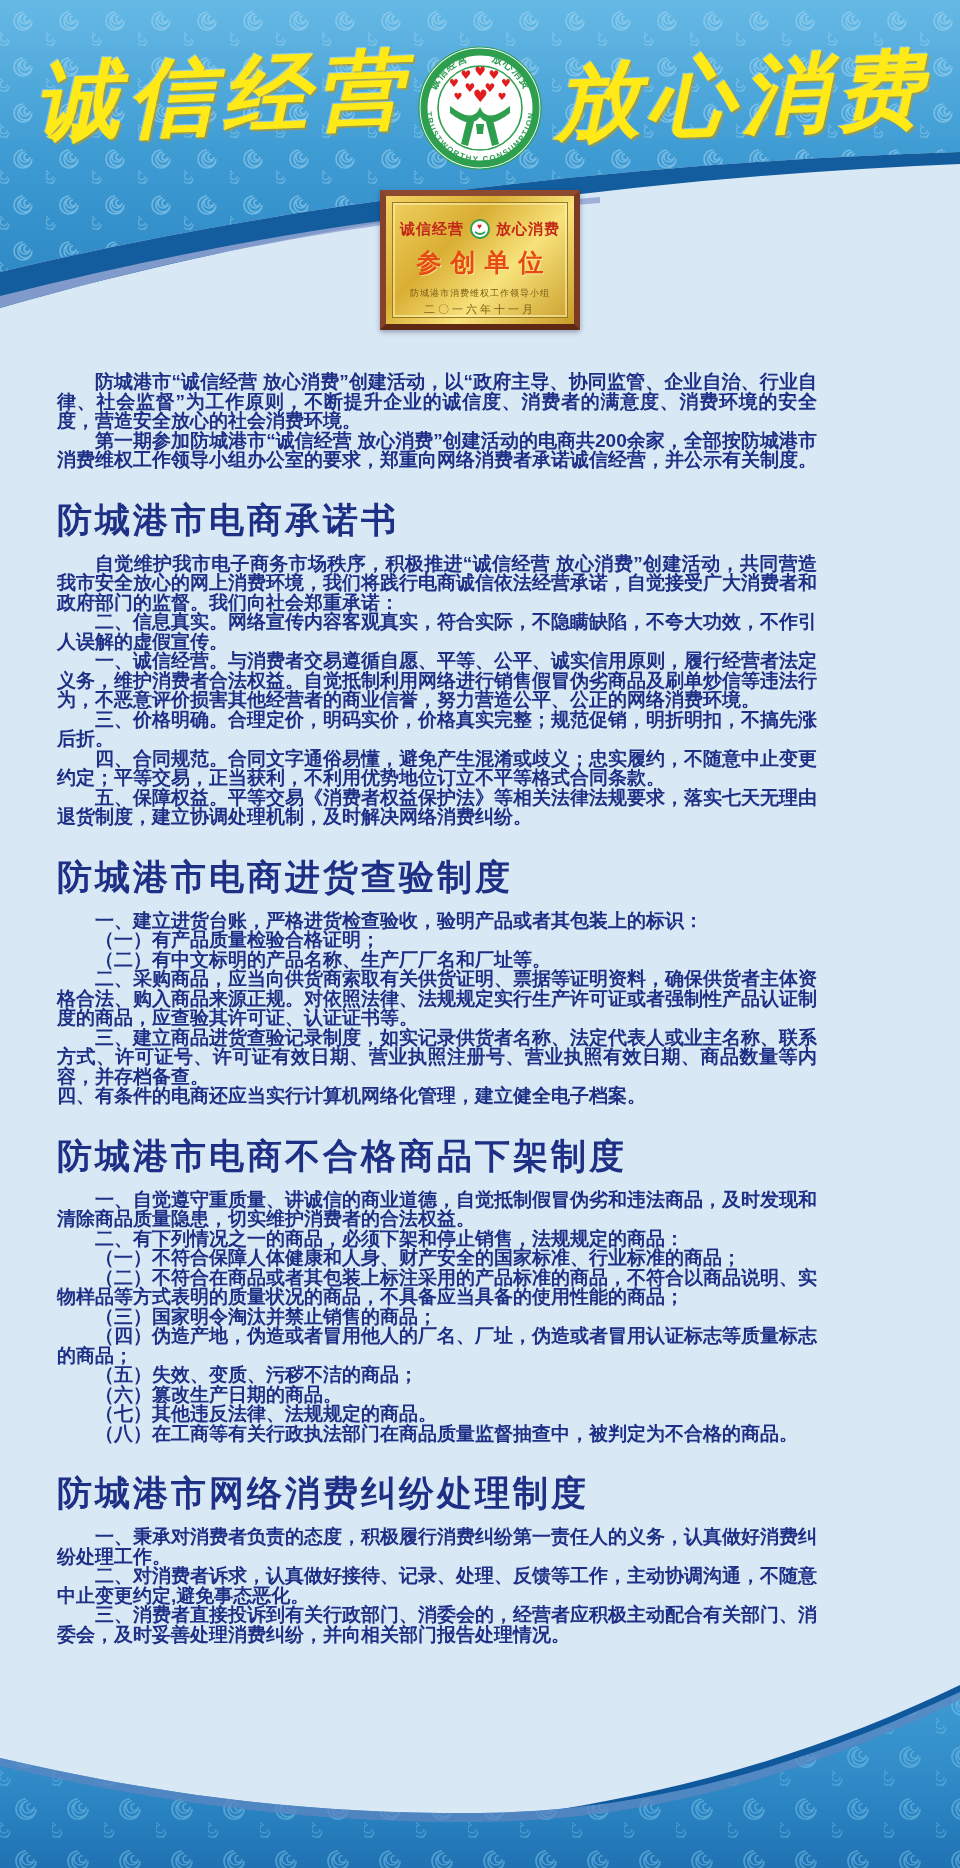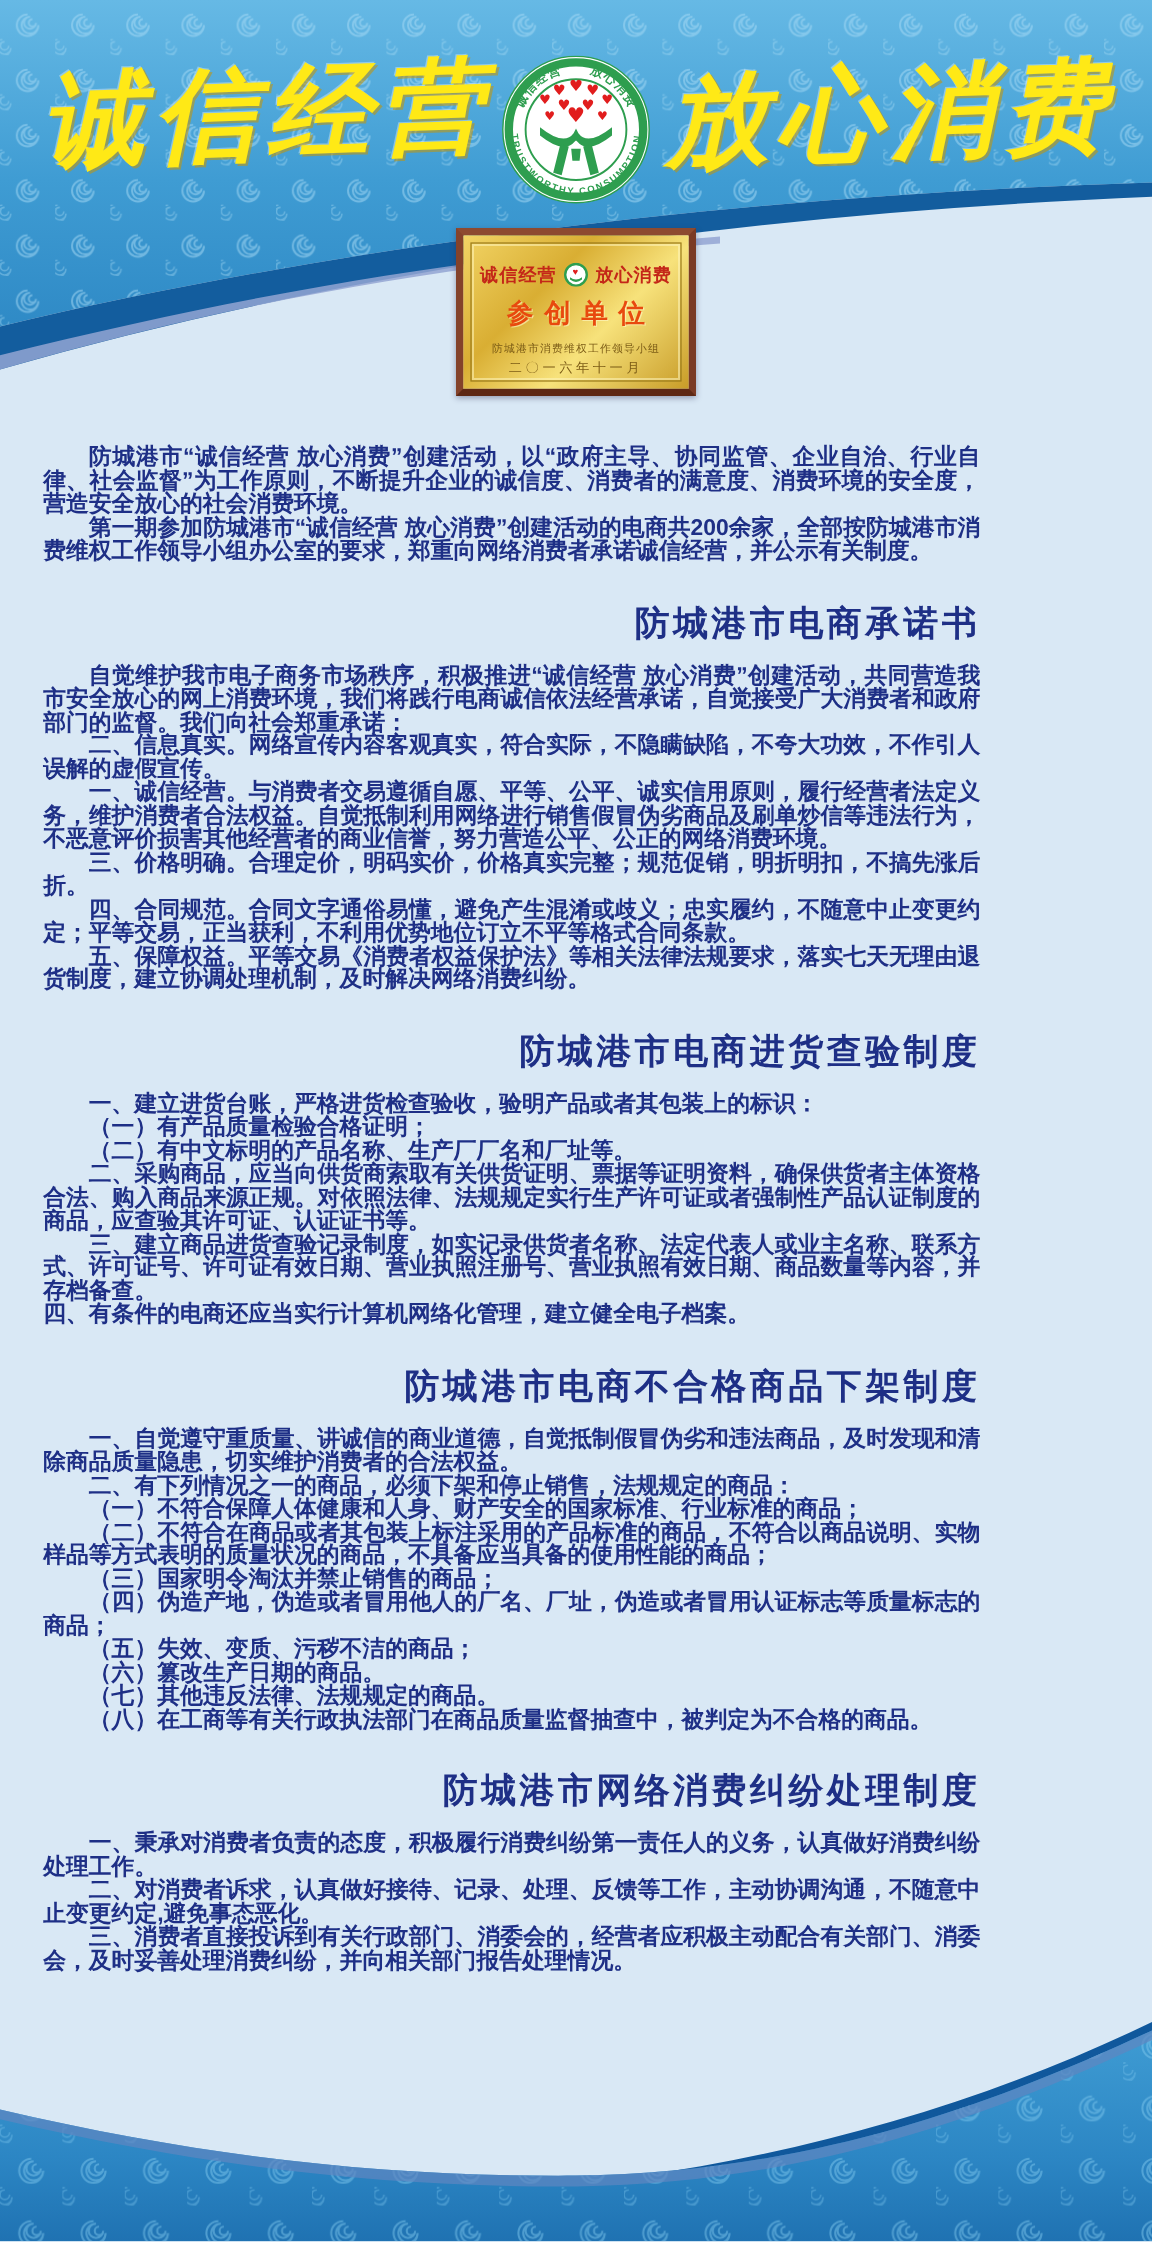--- a/index.html
+++ b/index.html
@@ -21,33 +21,33 @@
   .plaque{position:absolute;left:380px;top:190px;width:200px;height:140px;
           box-sizing:border-box;border:6px solid #7a3a24;
           border-top-color:#8d4a30;border-left-color:#84422a;border-bottom-color:#5e2814;
           box-shadow:0 2px 5px rgba(40,40,80,.4);
           background:linear-gradient(135deg,#f2d465 0%,#d9ae33 35%,#f7e27b 62%,#c89c28 100%);}
   .plaque-inner{position:absolute;inset:6px;border:1px solid #9a7a1a;
           box-shadow:inset 0 0 0 2px rgba(255,245,190,.55);
           display:flex;flex-direction:column;align-items:center;}
   .plaque-head{display:flex;align-items:center;gap:6px;margin-top:16px;
           font-weight:bold;font-size:15px;color:#c42718;letter-spacing:1px;white-space:nowrap;}
-  .plaque-title{margin-top:7px;font-weight:bold;font-size:22px;letter-spacing:9px;
+  .plaque-title{margin-top:7px;font-weight:bold;font-size:25px;letter-spacing:9px;
           color:#e8490e;text-shadow:1px 1px 0 rgba(255,250,200,.6);white-space:nowrap;text-indent:9px;}
   .plaque-issuer{margin-top:8px;font-size:9px;color:#7c5c16;letter-spacing:1px;white-space:nowrap;}
   .plaque-date{margin-top:2px;font-size:11px;color:#7c5c16;letter-spacing:3px;white-space:nowrap;}
 
   
   .content{position:absolute;top:0;left:0;width:872px;box-sizing:border-box;
-           padding:372px 55px 0 36px;color:#1e2f86;}
+           padding:372px 55px 0 57px;color:#1e2f86;}
   .para{margin:0;font-size:19px;line-height:19.5px;font-weight:700;
         text-align:justify;text-indent:2em;word-break:break-all;}
   .para.no-indent{text-indent:0;}
-  .section-title{margin:32px 0 16px;font-size:29px;line-height:36px;font-weight:bold;
-        text-align:right;letter-spacing:3px;color:#1e2f86;}
+  .section-title{margin:32px 0 16px;font-size:35px;line-height:36px;font-weight:bold;
+        text-align:left;letter-spacing:3px;color:#1e2f86;}
 
   
   .footer-svg{position:absolute;left:0;bottom:0;}
 </style>
 </head>
 <body>
 
 <div id="page">
 
   <svg class="banner-svg" width="960" height="340" viewBox="0 0 960 340" aria-hidden="true">

